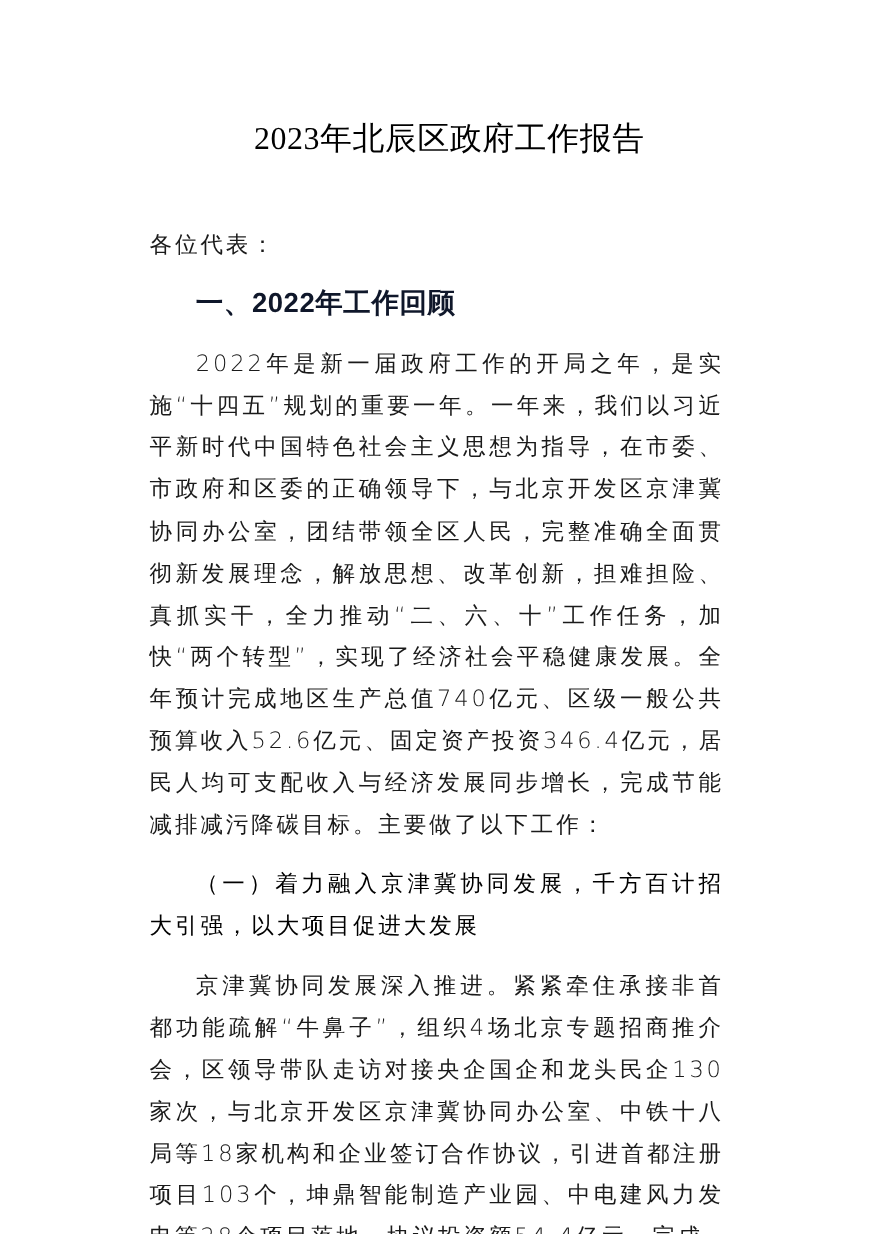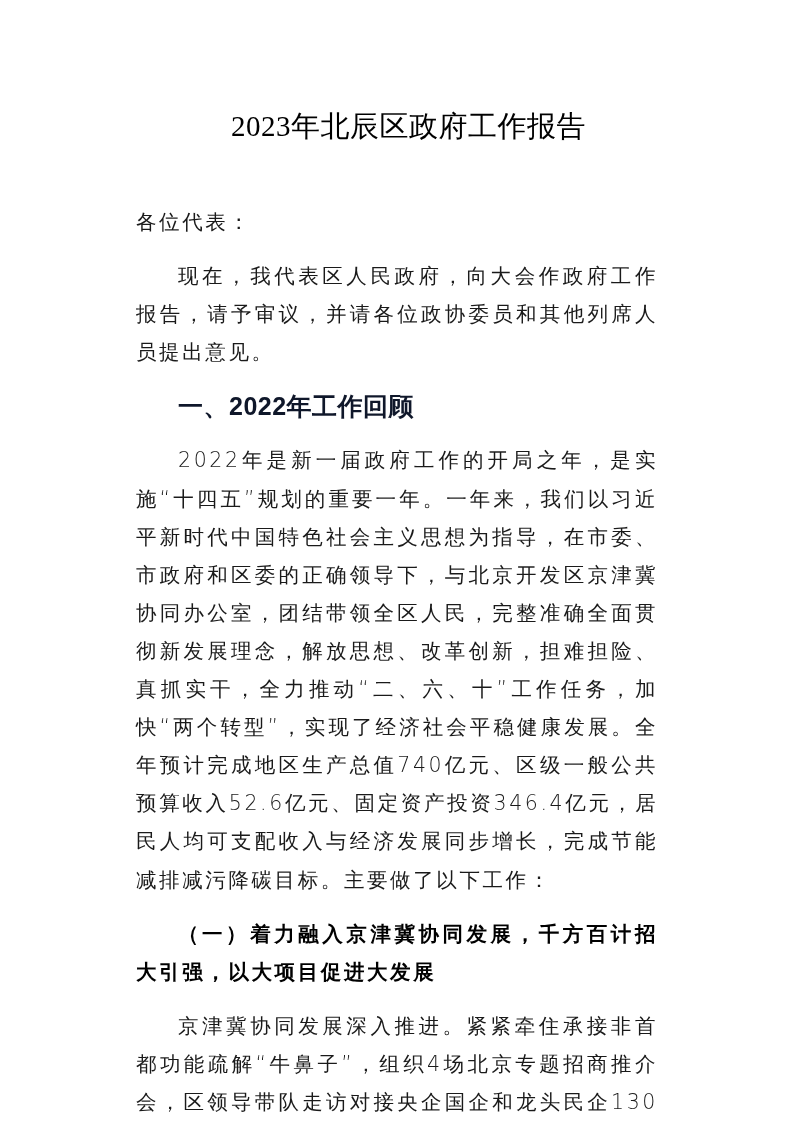--- a/index.html
+++ b/index.html
@@ -60,36 +60,35 @@
     }
     .heading-1 {
       font-family: "Liberation Sans", "DejaVu Sans", sans-serif;
       font-weight: bold;
       letter-spacing: 0.5px;
       text-indent: 42px;
       font-size: 25px;
       color: #0f172a;
     }
     .heading-2 {
-      font-weight: bold;
+      font-weight: normal;
       text-indent: 42px;
       color: #000000;
     }
   </style>
 </head>
 <body>
 
 <div class="page">
 
   <h1 class="title">2023年北辰区政府工作报告</h1>
 
   <div class="body-text">
     <p class="para">各位代表：</p>
 
-    <p class="para indent">现在，我代表区人民政府，向大会作政府工作报告，请予审议，并请各位政协委员和其他列席人员提出意见。</p>
 
     <p class="para heading-1">一、2022年工作回顾</p>
 
     <p class="para indent">2022年是新一届政府工作的开局之年，是实施“十四五”规划的重要一年。一年来，我们以习近平新时代中国特色社会主义思想为指导，在市委、市政府和区委的正确领导下，与北京开发区京津冀协同办公室，团结带领全区人民，完整准确全面贯彻新发展理念，解放思想、改革创新，担难担险、真抓实干，全力推动“二、六、十”工作任务，加快“两个转型”，实现了经济社会平稳健康发展。全年预计完成地区生产总值740亿元、区级一般公共预算收入52.6亿元、固定资产投资346.4亿元，居民人均可支配收入与经济发展同步增长，完成节能减排减污降碳目标。主要做了以下工作：</p>
 
     <p class="para heading-2">（一）着力融入京津冀协同发展，千方百计招大引强，以大项目促进大发展</p>
 
     <p class="para indent">京津冀协同发展深入推进。紧紧牵住承接非首都功能疏解“牛鼻子”，组织4场北京专题招商推介会，区领导带队走访对接央企国企和龙头民企130家次，与北京开发区京津冀协同办公室、中铁十八局等18家机构和企业签订合作协议，引进首都注册项目103个，坤鼎智能制造产业园、中电建风力发电等28个项目落地，协议投资额54.4亿元。完成</p>
   </div>
 

